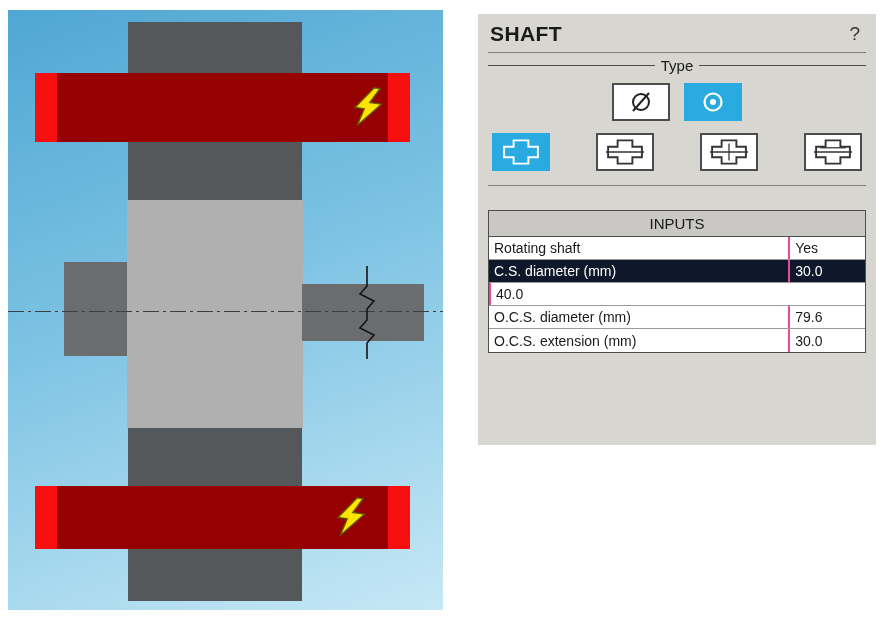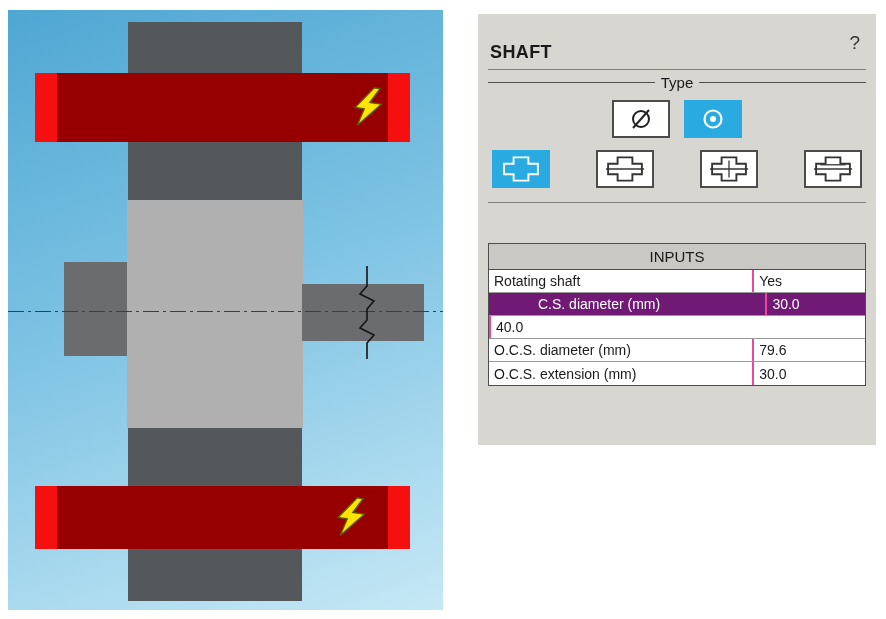--- a/index.html
+++ b/index.html
@@ -33,21 +33,21 @@
     position: absolute; left: 478px; top: 14px;
     width: 398px; height: 431px;
     background: #d8d6d1;
     padding: 4px 8px;
     color: #1a1a1a;
   }
   .panel-header {
     display: flex; justify-content: space-between; align-items: center;
     padding: 4px 4px 6px 4px;
   }
-  .panel-title { font-weight: bold; font-size: 18px; letter-spacing: .4px; margin-top: 20px; }
+  .panel-title { font-weight: bold; font-size: 21px; letter-spacing: .4px; }
   .help { font-size: 19px; color: #333; cursor: pointer; padding: 0 4px; }
   .hline { border: 0; border-top: 1px solid #7f7f7f; margin: 0 2px; }
 
   .legend {
     display: flex; align-items: center; gap: 6px;
     font-size: 15px; margin: 4px 2px 9px 2px;
   }
   .legend::before, .legend::after {
     content: ""; flex: 1; border-top: 1px solid #4d4d4d;
   }
@@ -56,34 +56,35 @@
   .topo-row { display: flex; justify-content: space-between; padding: 0 6px; margin: 2px 0 14px 0; }
 
   .btn {
     width: 58px; height: 38px;
     background: #ffffff; border: 2px solid #4d4d4d;
     display: flex; align-items: center; justify-content: center;
     cursor: pointer;
   }
   .btn.selected { background: #29abe2; border-color: #29abe2; }
 
-  .table-wrap { margin: 40px 2px 0 2px; border-radius: 7px; }
+  .table-wrap { margin: 24px 2px 0 2px; border-radius: 7px; }
   .itable { border: 1px solid #4d4d4d; background: #ffffff; }
   .t-header {
     background: #c9c8c4; text-align: center;
     font-size: 15px; padding: 4px 0;
     border-bottom: 1px solid #4d4d4d;
   }
   .t-row {
     display: flex; height: 23px; align-items: center;
     font-size: 14px; border-bottom: 1px solid #9a9a9a;
     cursor: pointer;
+    gap: 36px;
   }
   .t-row:last-child { border-bottom: none; }
-  .t-row.selected { background: #701a75; color: #ffffff; padding-left: 44px; }
+  .t-row.selected { background: #0f172a; color: #ffffff; }
   .cell-label { flex: 0 0 70%; padding: 0 5px; white-space: nowrap; overflow: hidden; }
   .cell-value { flex: 1; padding: 0 5px; border-left: 2px solid #ec4899; height: 100%; display: flex; align-items: center; }
 </style>
 </head>
 <body>
 
 <div class="diagram">
 
   <div class="seg" style="top:12px; height:51px;"></div>
   <div class="seg" style="top:132px; height:58px;"></div>

